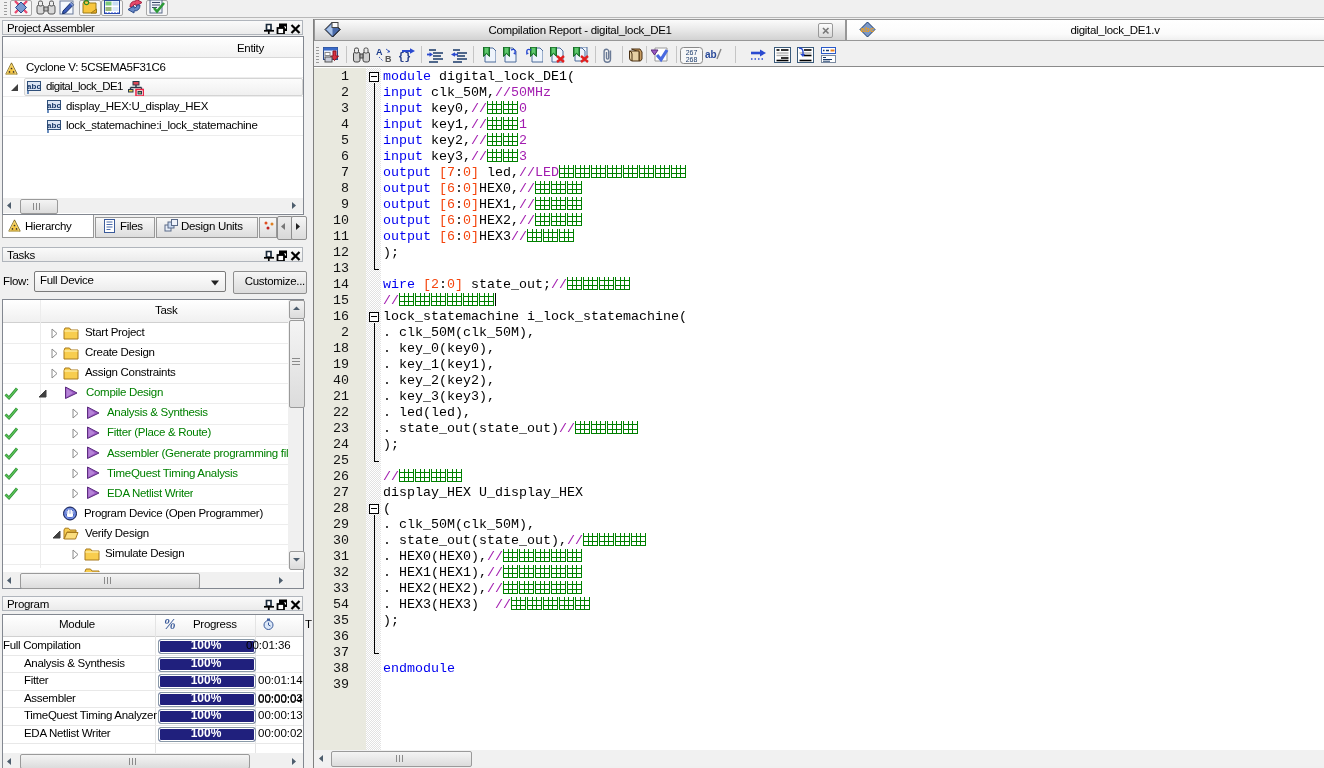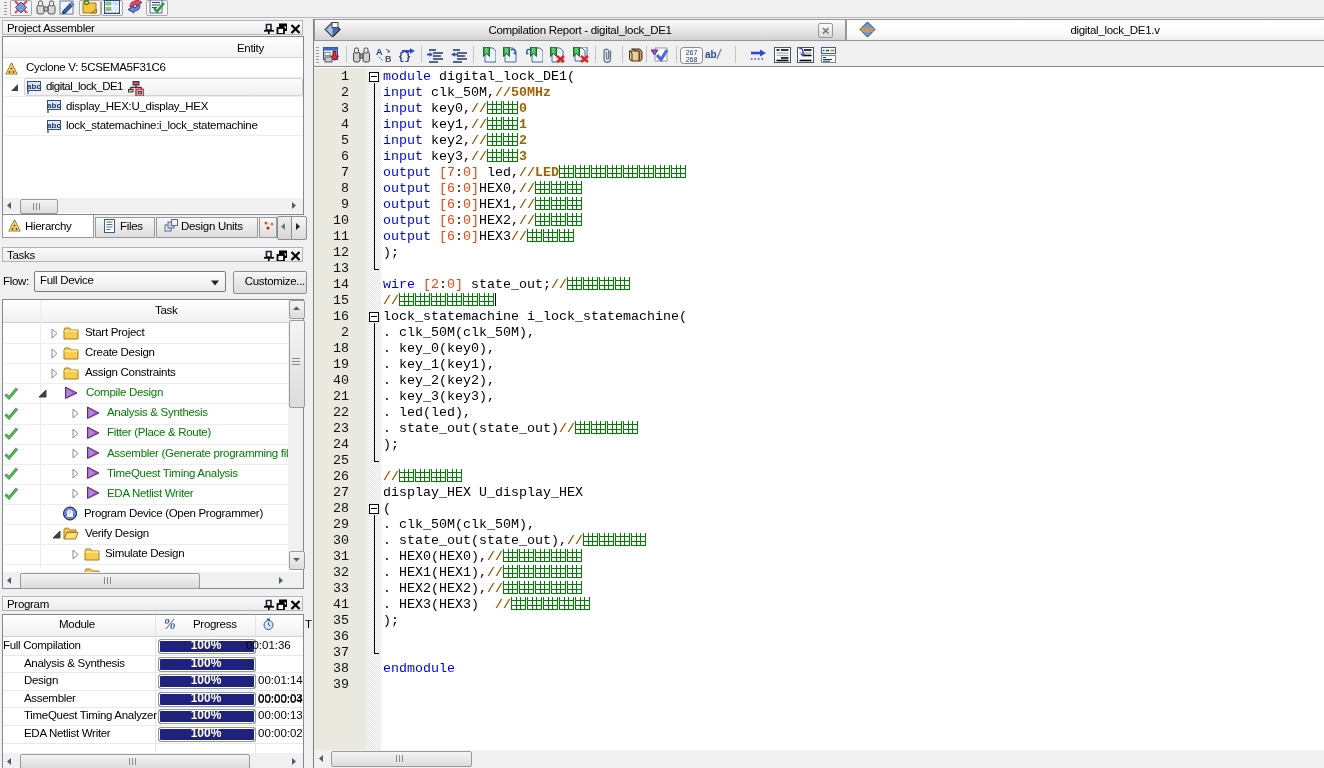--- a/index.html
+++ b/index.html
@@ -7,21 +7,21 @@
 .tb{position:absolute;background:#f2f2f2;border:1px solid #b0b5bc;color:#000;font-size:12px;box-sizing:border-box}
 .tt{position:absolute;font-size:11.5px;letter-spacing:-0.3px;color:#000;white-space:nowrap}
 .tm{position:absolute;font-size:11.5px;color:#000;white-space:nowrap}
 .row-line{position:absolute;height:1px;background:#ededed}
 .btn{position:absolute;border:1px solid #8e8e8e;border-radius:2px;background:linear-gradient(#f6f6f6,#e9e9e9 45%,#dcdcdc);}
 .sb{position:absolute;background:#f0f0f0}
 .sbt{position:absolute;background:linear-gradient(#f4f4f4,#dcdcdc);border:1px solid #9a9a9a;border-radius:2px}
 .code{position:absolute;left:383px;font-family:"Liberation Mono",monospace;font-size:13.333px;line-height:16px;white-space:pre;color:#000}
 .gut{position:absolute;font-family:"Liberation Mono",monospace;font-size:13.333px;line-height:16px;color:#111;text-align:right}
 .k{color:#0000f0;font-weight:normal}
-.c{color:#a16207;font-weight:bold}
+.c{color:#a21caf;font-weight:normal}
 .n{color:#f4440c;font-weight:normal}
 .cur{display:inline-block;width:1px;height:13px;background:#000;vertical-align:-2px}
 .cj{display:inline-block;width:15px;height:13px;margin-right:1px;vertical-align:-2px;background:repeating-linear-gradient(90deg,#008000 0 1px,transparent 1px 4.66px),repeating-linear-gradient(0deg,#008000 0 1px,transparent 1px 4.33px)}
 .sep{position:absolute;width:1px;background:#c5c5c5}
 .ticon{position:absolute;width:20px;height:15px;border:1px solid #a8a8a8;border-radius:2px;background:#f6f6f6}
 </style></head><body>
 <div class="a" style="left:0;top:0;width:1324px;height:17px;background:#f0f0f0;border-bottom:1px solid #b8b8b8"></div>
 <div class="a" style="left:4px;top:1px;width:3px;height:14px;background:repeating-linear-gradient(0deg,#9a9a9a 0 1px,transparent 1px 3px)"></div>
 <div class="ticon" style="left:10px;top:0px;height:14px"></div>
 <svg class="i" style="left:13px;top:0px" width="16" height="15" viewBox="0 0 16 15">
@@ -389,21 +389,21 @@
 <div class="tt" style="left:3px;top:639px">Full Compilation</div>
 <div class="a" style="left:158px;top:639px;width:96px;height:13px;background:#20207d;border:1px solid #8a9aa8;border-radius:3px;box-shadow:inset 0 0 0 1px #fff"></div>
 <div class="a" style="left:158px;top:639px;width:96px;height:13px;line-height:13px;text-align:center;color:#fff;font-weight:bold;font-size:12px">100%</div>
 <div class="tm" style="left:246px;top:639px">00:01:36</div>
 <div class="row-line" style="left:3px;top:672px;width:300px;background:#e8e8e8"></div>
 <div class="tt" style="left:24px;top:657px">Analysis &amp; Synthesis</div>
 <div class="a" style="left:158px;top:657px;width:96px;height:13px;background:#20207d;border:1px solid #8a9aa8;border-radius:3px;box-shadow:inset 0 0 0 1px #fff"></div>
 <div class="a" style="left:158px;top:657px;width:96px;height:13px;line-height:13px;text-align:center;color:#fff;font-weight:bold;font-size:12px">100%</div>
 <div class="tm" style="left:258px;top:693px">00:00:04</div>
 <div class="row-line" style="left:3px;top:690px;width:300px;background:#e8e8e8"></div>
-<div class="tt" style="left:24px;top:674px">Design</div>
+<div class="tt" style="left:24px;top:674px">Fitter</div>
 <div class="a" style="left:158px;top:674px;width:96px;height:13px;background:#20207d;border:1px solid #8a9aa8;border-radius:3px;box-shadow:inset 0 0 0 1px #fff"></div>
 <div class="a" style="left:158px;top:674px;width:96px;height:13px;line-height:13px;text-align:center;color:#fff;font-weight:bold;font-size:12px">100%</div>
 <div class="tm" style="left:258px;top:674px">00:01:14</div>
 <div class="row-line" style="left:3px;top:707px;width:300px;background:#e8e8e8"></div>
 <div class="tt" style="left:24px;top:692px">Assembler</div>
 <div class="a" style="left:158px;top:692px;width:96px;height:13px;background:#20207d;border:1px solid #8a9aa8;border-radius:3px;box-shadow:inset 0 0 0 1px #fff"></div>
 <div class="a" style="left:158px;top:692px;width:96px;height:13px;line-height:13px;text-align:center;color:#fff;font-weight:bold;font-size:12px">100%</div>
 <div class="tm" style="left:258px;top:692px">00:00:03</div>
 <div class="row-line" style="left:3px;top:725px;width:300px;background:#e8e8e8"></div>
 <div class="tt" style="left:24px;top:709px">TimeQuest Timing Analyzer</div>
@@ -607,21 +607,21 @@
     <div style="height:16px">24</div>
     <div style="height:16px">25</div>
     <div style="height:16px">26</div>
     <div style="height:16px">27</div>
     <div style="height:16px">28</div>
     <div style="height:16px">29</div>
     <div style="height:16px">30</div>
     <div style="height:16px">31</div>
     <div style="height:16px">32</div>
     <div style="height:16px">33</div>
-    <div style="height:16px">41</div>
+    <div style="height:16px">54</div>
     <div style="height:16px">35</div>
     <div style="height:16px">36</div>
     <div style="height:16px">37</div>
     <div style="height:16px">38</div>
     <div style="height:16px">39</div>
   </div>
 <div class="code" style="top:69px"><div style="height:16px"><b class="k">module</b> digital_lock_DE1(</div><div style="height:16px"><b class="k">input</b> clk_50M,<b class="c">//50MHz</b></div><div style="height:16px"><b class="k">input</b> key0,<b class="c">//</b><i class="cj"></i><i class="cj"></i><b class="c">0</b></div><div style="height:16px"><b class="k">input</b> key1,<b class="c">//</b><i class="cj"></i><i class="cj"></i><b class="c">1</b></div><div style="height:16px"><b class="k">input</b> key2,<b class="c">//</b><i class="cj"></i><i class="cj"></i><b class="c">2</b></div><div style="height:16px"><b class="k">input</b> key3,<b class="c">//</b><i class="cj"></i><i class="cj"></i><b class="c">3</b></div><div style="height:16px"><b class="k">output</b> <b class="n">[</b><b class="n">7</b>:<b class="n">0</b><b class="n">]</b> led,<b class="c">//LED</b><i class="cj"></i><i class="cj"></i><i class="cj"></i><i class="cj"></i><i class="cj"></i><i class="cj"></i><i class="cj"></i><i class="cj"></i></div><div style="height:16px"><b class="k">output</b> <b class="n">[</b><b class="n">6</b>:<b class="n">0</b><b class="n">]</b>HEX0,<b class="c">//</b><i class="cj"></i><i class="cj"></i><i class="cj"></i></div><div style="height:16px"><b class="k">output</b> <b class="n">[</b><b class="n">6</b>:<b class="n">0</b><b class="n">]</b>HEX1,<b class="c">//</b><i class="cj"></i><i class="cj"></i><i class="cj"></i></div><div style="height:16px"><b class="k">output</b> <b class="n">[</b><b class="n">6</b>:<b class="n">0</b><b class="n">]</b>HEX2,<b class="c">//</b><i class="cj"></i><i class="cj"></i><i class="cj"></i></div><div style="height:16px"><b class="k">output</b> <b class="n">[</b><b class="n">6</b>:<b class="n">0</b><b class="n">]</b>HEX3<b class="c">//</b><i class="cj"></i><i class="cj"></i><i class="cj"></i></div><div style="height:16px">);</div><div style="height:16px"></div><div style="height:16px"><b class="k">wire</b> <b class="n">[</b><b class="n">2</b>:<b class="n">0</b><b class="n">]</b> state_out;<b class="c">//</b><i class="cj"></i><i class="cj"></i><i class="cj"></i><i class="cj"></i></div><div style="height:16px"><b class="c">//</b><i class="cj"></i><i class="cj"></i><i class="cj"></i><i class="cj"></i><i class="cj"></i><i class="cj"></i><b class="cur"></b></div><div style="height:16px">lock_statemachine i_lock_statemachine(</div><div style="height:16px">. clk_50M(clk_50M),</div><div style="height:16px">. key_0(key0),</div><div style="height:16px">. key_1(key1),</div><div style="height:16px">. key_2(key2),</div><div style="height:16px">. key_3(key3),</div><div style="height:16px">. led(led),</div><div style="height:16px">. state_out(state_out)<b class="c">//</b><i class="cj"></i><i class="cj"></i><i class="cj"></i><i class="cj"></i></div><div style="height:16px">);</div><div style="height:16px"></div><div style="height:16px"><b class="c">//</b><i class="cj"></i><i class="cj"></i><i class="cj"></i><i class="cj"></i></div><div style="height:16px">display_HEX U_display_HEX</div><div style="height:16px">(</div><div style="height:16px">. clk_50M(clk_50M),</div><div style="height:16px">. state_out(state_out),<b class="c">//</b><i class="cj"></i><i class="cj"></i><i class="cj"></i><i class="cj"></i></div><div style="height:16px">. HEX0(HEX0),<b class="c">//</b><i class="cj"></i><i class="cj"></i><i class="cj"></i><i class="cj"></i><i class="cj"></i></div><div style="height:16px">. HEX1(HEX1),<b class="c">//</b><i class="cj"></i><i class="cj"></i><i class="cj"></i><i class="cj"></i><i class="cj"></i></div><div style="height:16px">. HEX2(HEX2),<b class="c">//</b><i class="cj"></i><i class="cj"></i><i class="cj"></i><i class="cj"></i><i class="cj"></i></div><div style="height:16px">. HEX3(HEX3)  <b class="c">//</b><i class="cj"></i><i class="cj"></i><i class="cj"></i><i class="cj"></i><i class="cj"></i></div><div style="height:16px">);</div><div style="height:16px"></div><div style="height:16px"></div><div style="height:16px"><b class="k">endmodule</b></div><div style="height:16px"></div></div>
 <div class="a" style="left:369px;top:72px;width:10px;height:10px;background:#fff;border:1px solid #000;box-sizing:border-box"></div>
 <div class="a" style="left:371px;top:76px;width:6px;height:1px;background:#000"></div>
 <div class="a" style="left:374px;top:83px;width:1px;height:186px;background:#000"></div>

